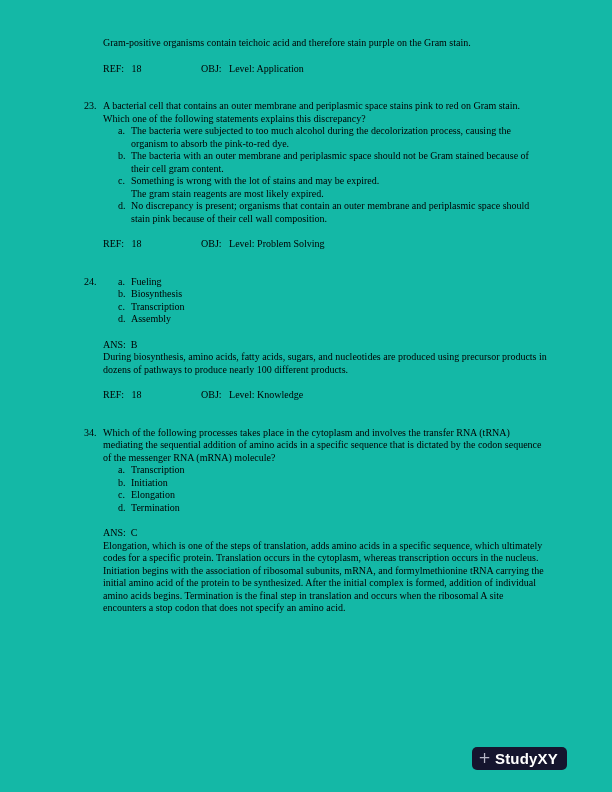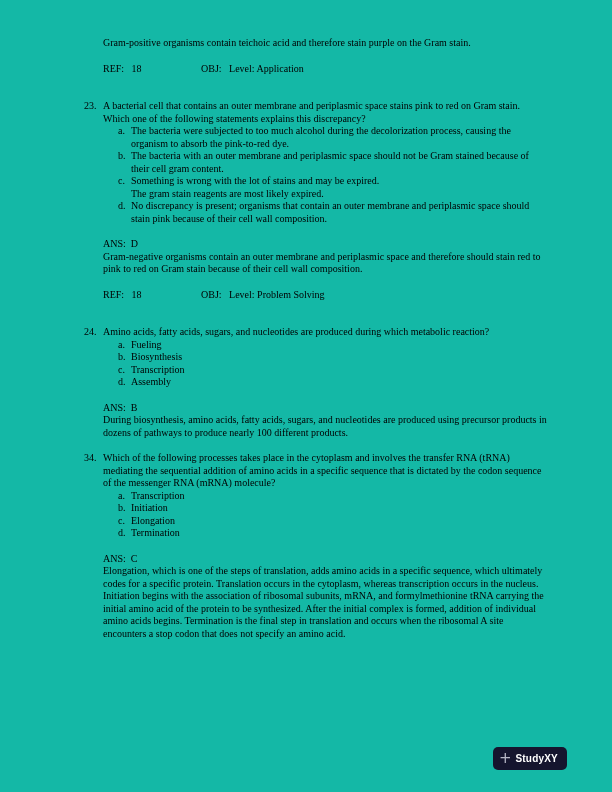--- a/index.html
+++ b/index.html
@@ -46,21 +46,21 @@
     font-family: "DejaVu Sans", sans-serif;
     font-size: 15px;
     font-weight: 400;
     line-height: 1;
     margin-right: 4px;
   }
   .brand .brand-text {
     color: #ffffff;
     font-family: "Liberation Sans", sans-serif;
     font-weight: 700;
-    font-size: 10px;
+    font-size: 15px;
     letter-spacing: 0.2px;
     line-height: 1;
   }
 </style>
 </head>
 <body>
 
 <div class="page">
   <div class="content">
 
@@ -87,32 +87,27 @@
             <span class="otext">Something is wrong with the lot of stains and may be expired.
 The gram stain reagents are most likely expired.</span>
           </div>
           <div class="option">
             <span class="olet">d.</span>
             <span class="otext">No discrepancy is present; organisms that contain an outer membrane and periplasmic space should stain pink because of their cell wall composition.</span>
           </div>
         </div>
       </div>
     </div>
-    <div class="indent mb1">
-      <div class="ansline">ANS:  D</div>
-      <div class="rationale">Gram-negative organisms contain an outer membrane and periplasmic space and therefore should stain red to pink to red on Gram stain because of their cell wall composition.</div>
-    </div>
     <div class="indent mb2">
       <span class="ref">REF:   18</span><span class="obj">OBJ:   Level: Problem Solving</span>
     </div>
 
     <div class="qrow mb1">
       <span class="qnum">24.</span>
       <div class="qbody">
-        <div class="qtext">Amino acids, fatty acids, sugars, and nucleotides are produced during which metabolic reaction?</div>
         <div class="options">
           <div class="option">
             <span class="olet">a.</span>
             <span class="otext">Fueling</span>
           </div>
           <div class="option">
             <span class="olet">b.</span>
             <span class="otext">Biosynthesis</span>
           </div>
           <div class="option">
@@ -122,20 +117,23 @@
           <div class="option">
             <span class="olet">d.</span>
             <span class="otext">Assembly</span>
           </div>
         </div>
       </div>
     </div>
     <div class="indent mb1">
       <div class="ansline">ANS:  B</div>
       <div class="rationale">During biosynthesis, amino acids, fatty acids, sugars, and nucleotides are produced using precursor products in dozens of pathways to produce nearly 100 different products.</div>
+    </div>
+    <div class="indent mb2">
+      <span class="ref">REF:   18</span><span class="obj">OBJ:   Level: Knowledge</span>
     </div>
 
     <div class="qrow mb1">
       <span class="qnum">34.</span>
       <div class="qbody">
         <div class="qtext">Which of the following processes takes place in the cytoplasm and involves the transfer RNA (tRNA) mediating the sequential addition of amino acids in a specific sequence that is dictated by the codon sequence of the messenger RNA (mRNA) molecule?</div>
         <div class="options">
           <div class="option">
             <span class="olet">a.</span>
             <span class="otext">Transcription</span>

